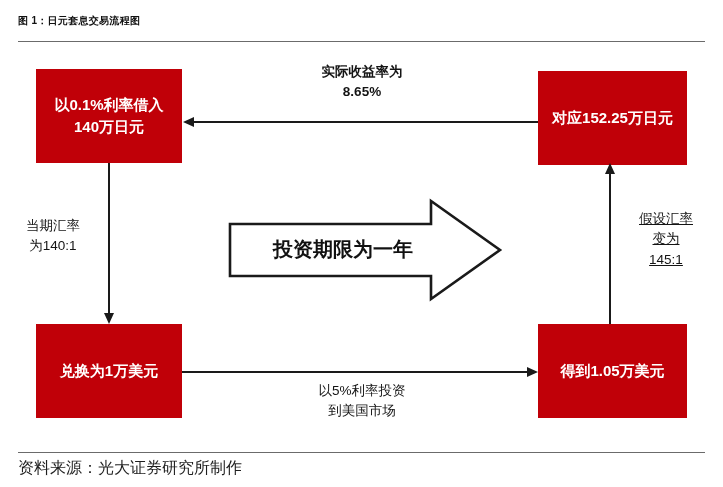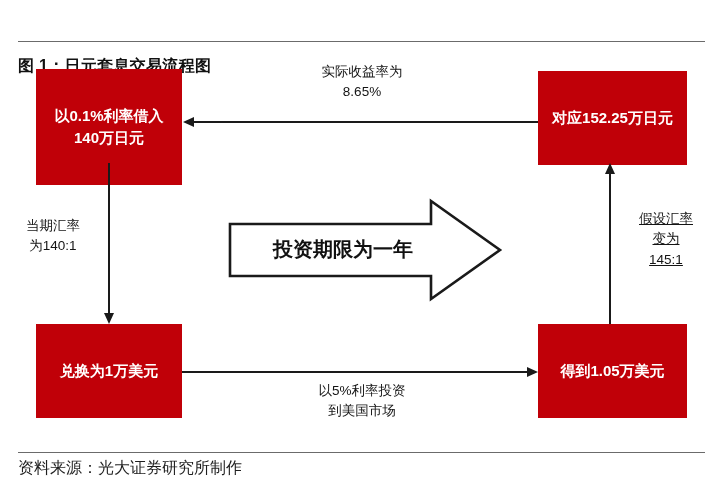--- a/index.html
+++ b/index.html
@@ -17,26 +17,25 @@
     height: 487px;
     background: #ffffff;
     overflow: hidden;
   }
 
   
   .fig-title {
     position: absolute;
     left: 18px;
     top: 14px;
-    font-size: 16px;
+    font-size: 10px;
     font-weight: bold;
     letter-spacing: 0.3px;
     color: #111111;
     white-space: nowrap;
-    margin-top: 42px;
   }
   .rule {
     position: absolute;
     left: 18px;
     width: 687px;
     height: 0;
     border-top: 1.6px solid #6b6b6b;
   }
   .rule-top  { top: 41px; }
   .rule-bot  { top: 452px; }
@@ -58,21 +57,21 @@
     display: flex;
     align-items: center;
     justify-content: center;
     text-align: center;
     font-size: 15px;
     font-weight: bold;
     line-height: 1.45;
     box-sizing: border-box;
     padding: 4px 10px;
   }
-  .node-tl { left: 36px;  top: 69px;  width: 146px; height: 116px; }
+  .node-tl { left: 36px;  top: 69px;  width: 146px; height: 94px; }
   .node-tr { left: 538px; top: 71px;  width: 149px; height: 94px; text-align: right; }
   .node-bl { left: 36px;  top: 324px; width: 146px; height: 94px; }
   .node-br { left: 538px; top: 324px; width: 149px; height: 94px; }
   .node-inner { display: block; max-width: 122px; }
 
   
   .line {
     position: absolute;
     background: #1a1a1a;
   }
@@ -107,21 +106,21 @@
 
   
   .edge-label {
     position: absolute;
     font-size: 13.5px;
     line-height: 1.5;
     color: #141414;
     text-align: center;
     white-space: pre-line;
   }
-  .label-top    { left: 262px; top: 62px;  width: 200px; }
+  .label-top    { left: 262px; top: 62px;  width: 200px; font-weight: bold; }
   .label-left   { left: 10px;  top: 216px; width: 86px;  }
   .label-right  { left: 620px; top: 209px; width: 92px; text-decoration: underline;  }
   .label-bottom { left: 262px; top: 381px; width: 200px; }
 
   
   .block-arrow {
     position: absolute;
     left: 228px;
     top: 198px;
     width: 275px;

